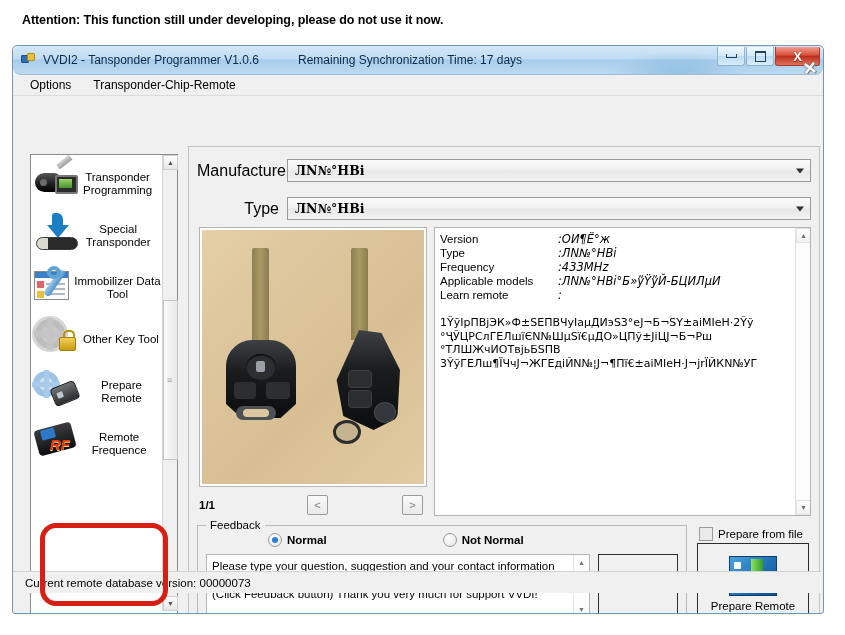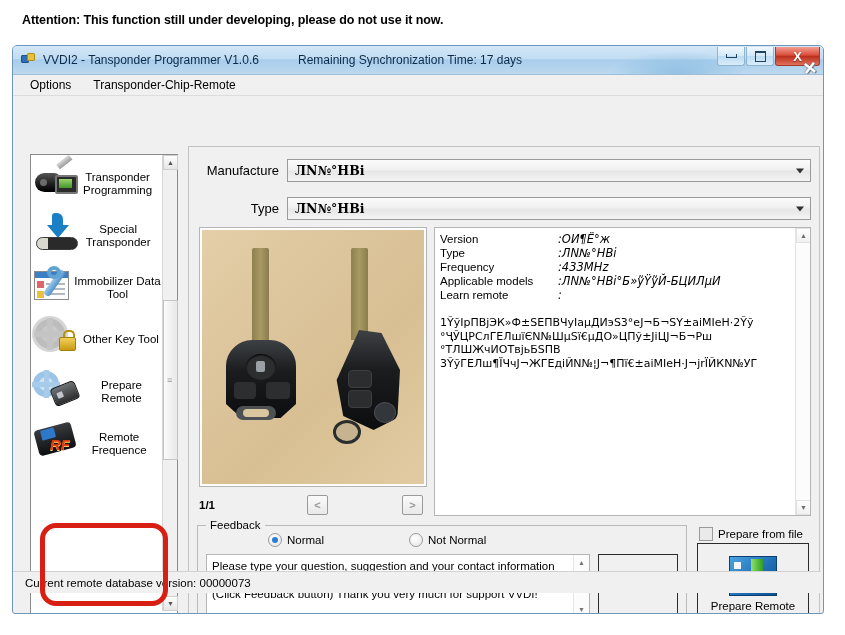--- a/index.html
+++ b/index.html
@@ -32,20 +32,21 @@
     overflow: hidden;
   }
 
   
   .titlebar {
     position: relative;
     height: 28px;
     background: linear-gradient(to bottom, #d3e7f7 0%, #c2dcf2 45%, #a8cdec 50%, #bcd9ef 100%);
     border-bottom: 1px solid #9dbdd8;
     overflow: hidden;
+    border-radius: 8px;
   }
   .titlebar:after {
     
     content: "";
     position: absolute;
     right: 80px; top: 6px;
     width: 130px; height: 44px;
     border-radius: 50%;
     background: radial-gradient(ellipse at center, rgba(125,180,220,0.65) 0%, rgba(160,205,235,0.1) 70%, transparent 100%);
   }
@@ -409,21 +410,21 @@
 
   .row-field {
     position: absolute;
     left: 8px;
     display: flex; align-items: center;
     width: 614px;
   }
   .row-field .lbl {
     width: 82px;
     text-align: right;
-    font-size: 13px;
+    font-size: 16px;
     color: #000;
     margin-right: 8px;
     flex: none;
   }
   .combo {
     flex: 1;
     height: 23px;
     border: 1px solid #9a9a9a;
     background: linear-gradient(to bottom,#fbfbfb 0%, #f0f0f0 48%, #e6e6e6 52%, #f4f4f4 100%);
     display: flex; align-items: center;
@@ -551,21 +552,22 @@
     left: 8px; top: -7px;
     background: #f0f0f0;
     padding: 0 4px;
     font-size: 11.5px;
     color: #000;
   }
   .radios {
     position: absolute;
     left: 70px; top: 7px;
     display: flex;
-    gap: 85px;
+    gap: 116px;
+    font-weight: bold;
   }
   .radio { display: flex; align-items: center; font-size: 11.5px; color: #000; }
   .radio .dot {
     width: 12px; height: 12px; border-radius: 50%;
     border: 1px solid #9a9a9a;
     background: radial-gradient(circle at 40% 35%, #ffffff, #e3e3e3);
     margin-right: 5px;
     position: relative;
     flex: none;
   }

